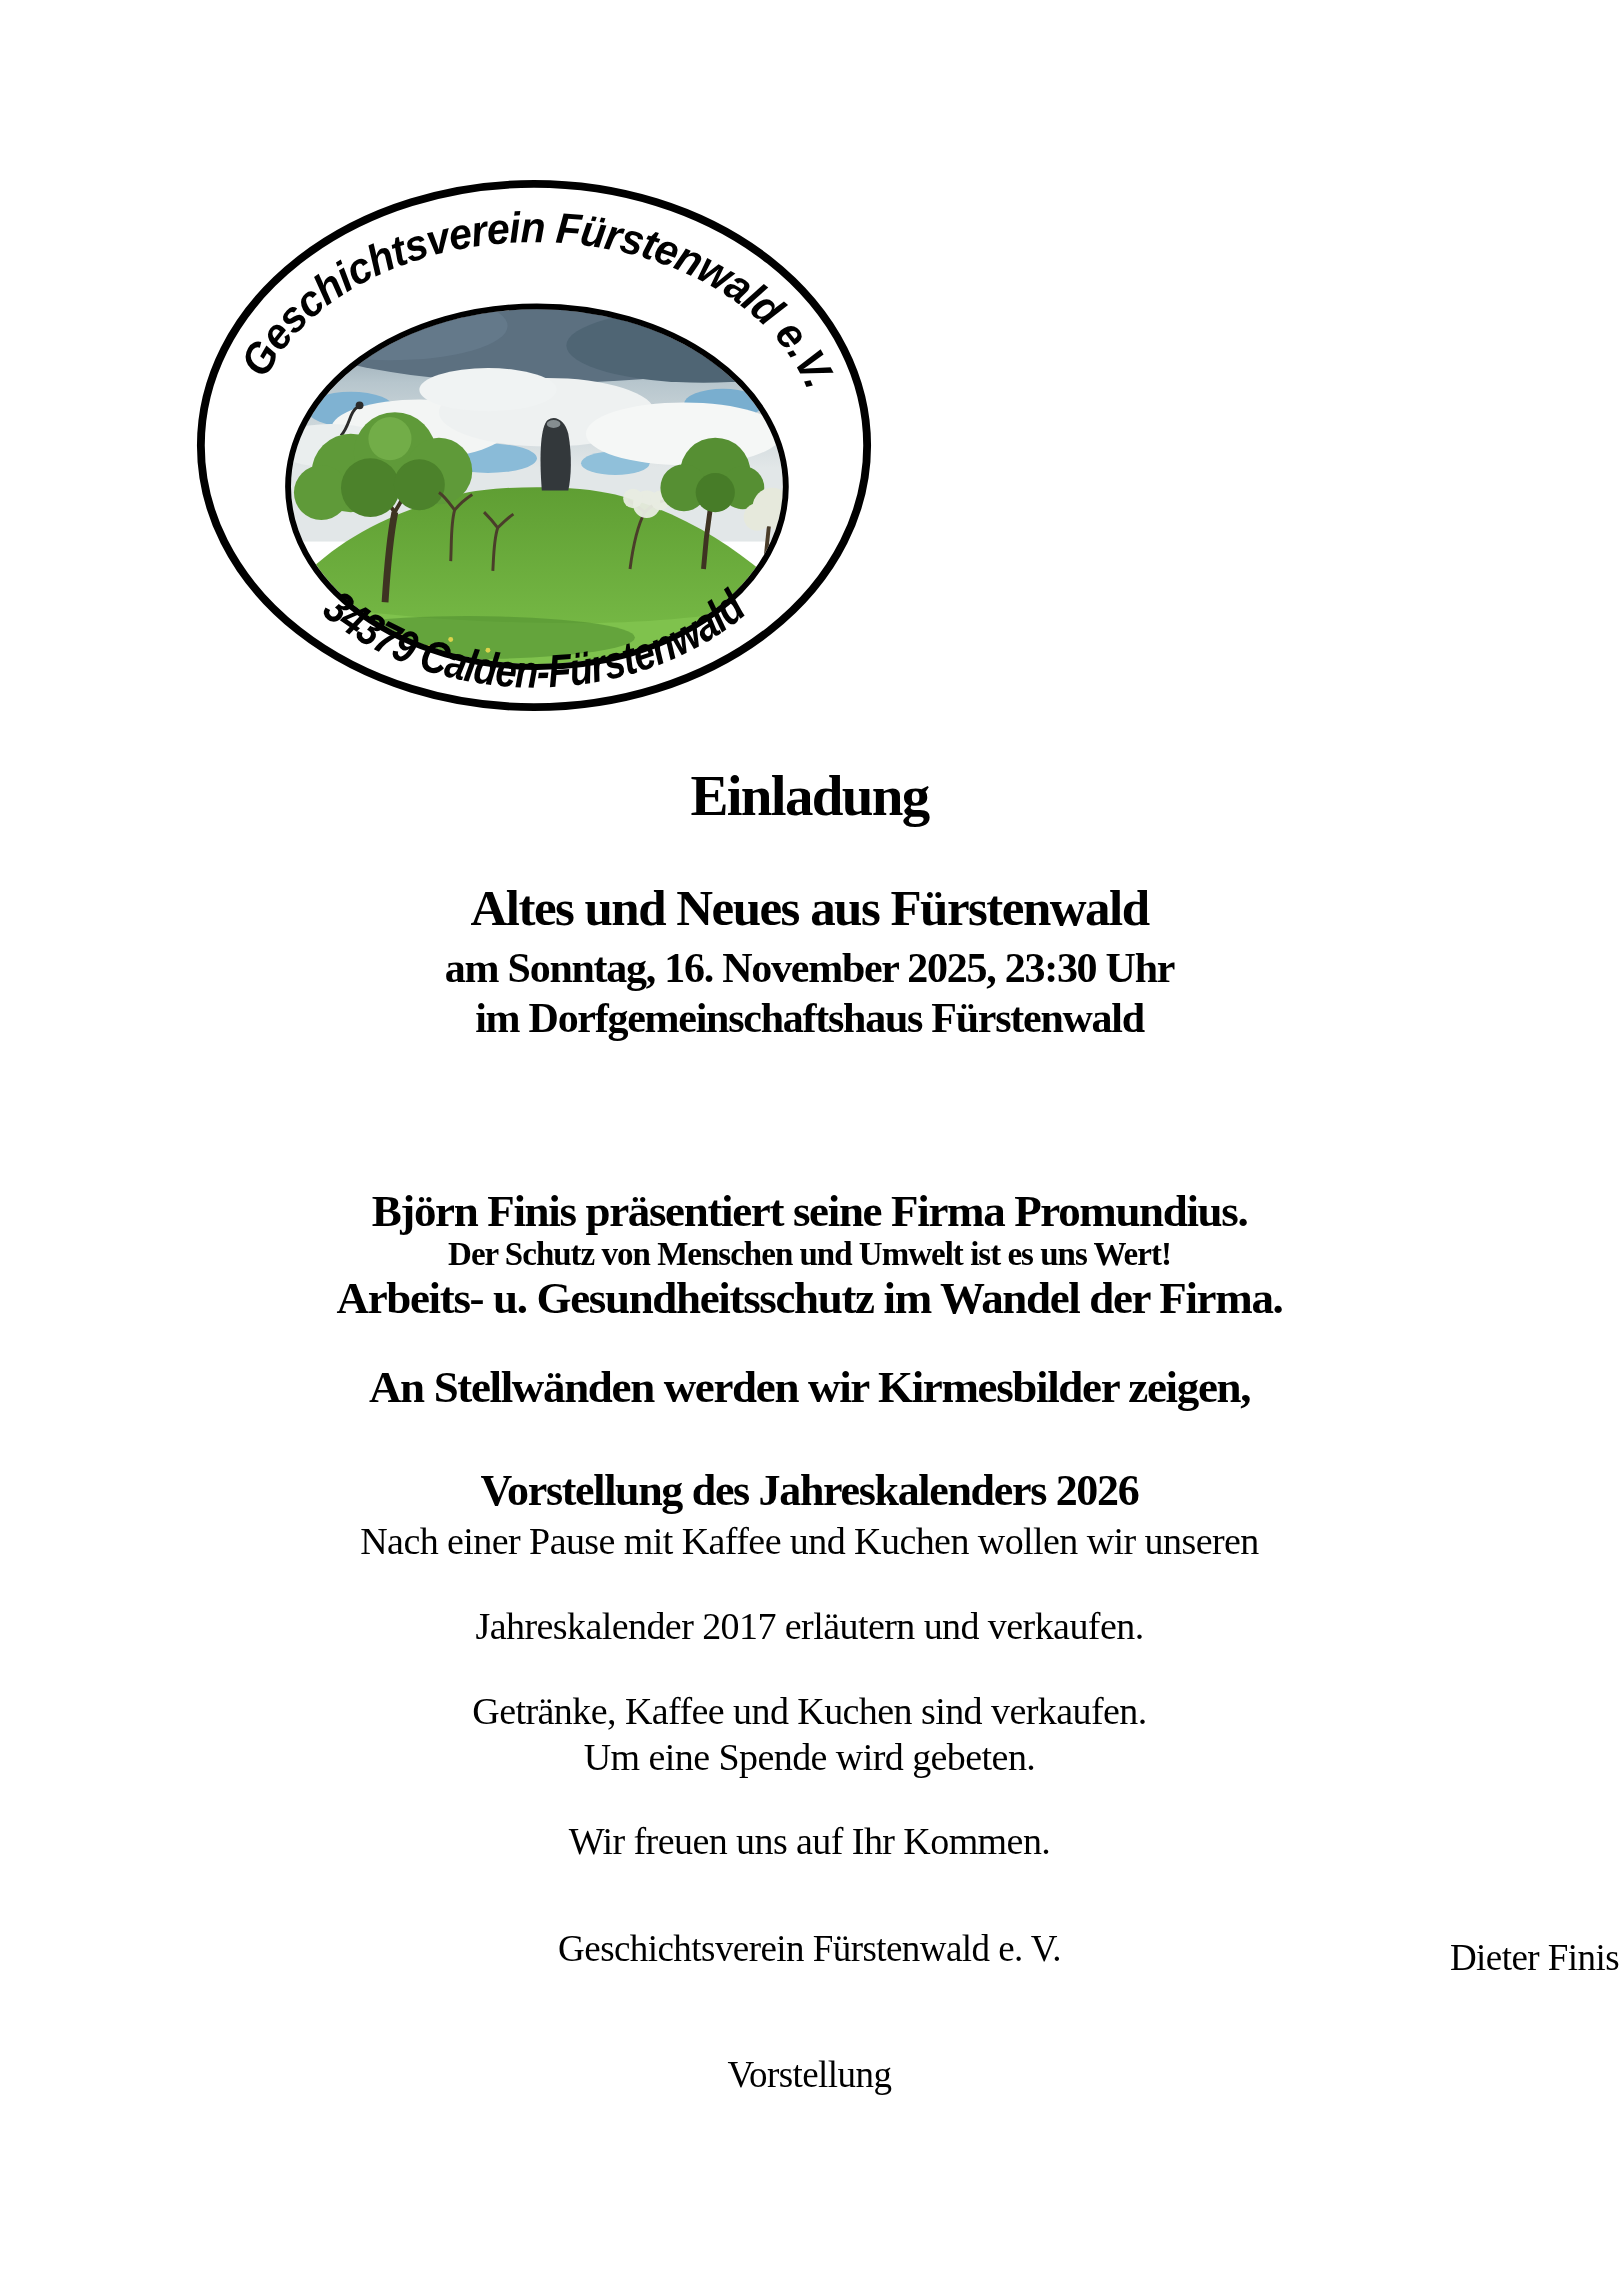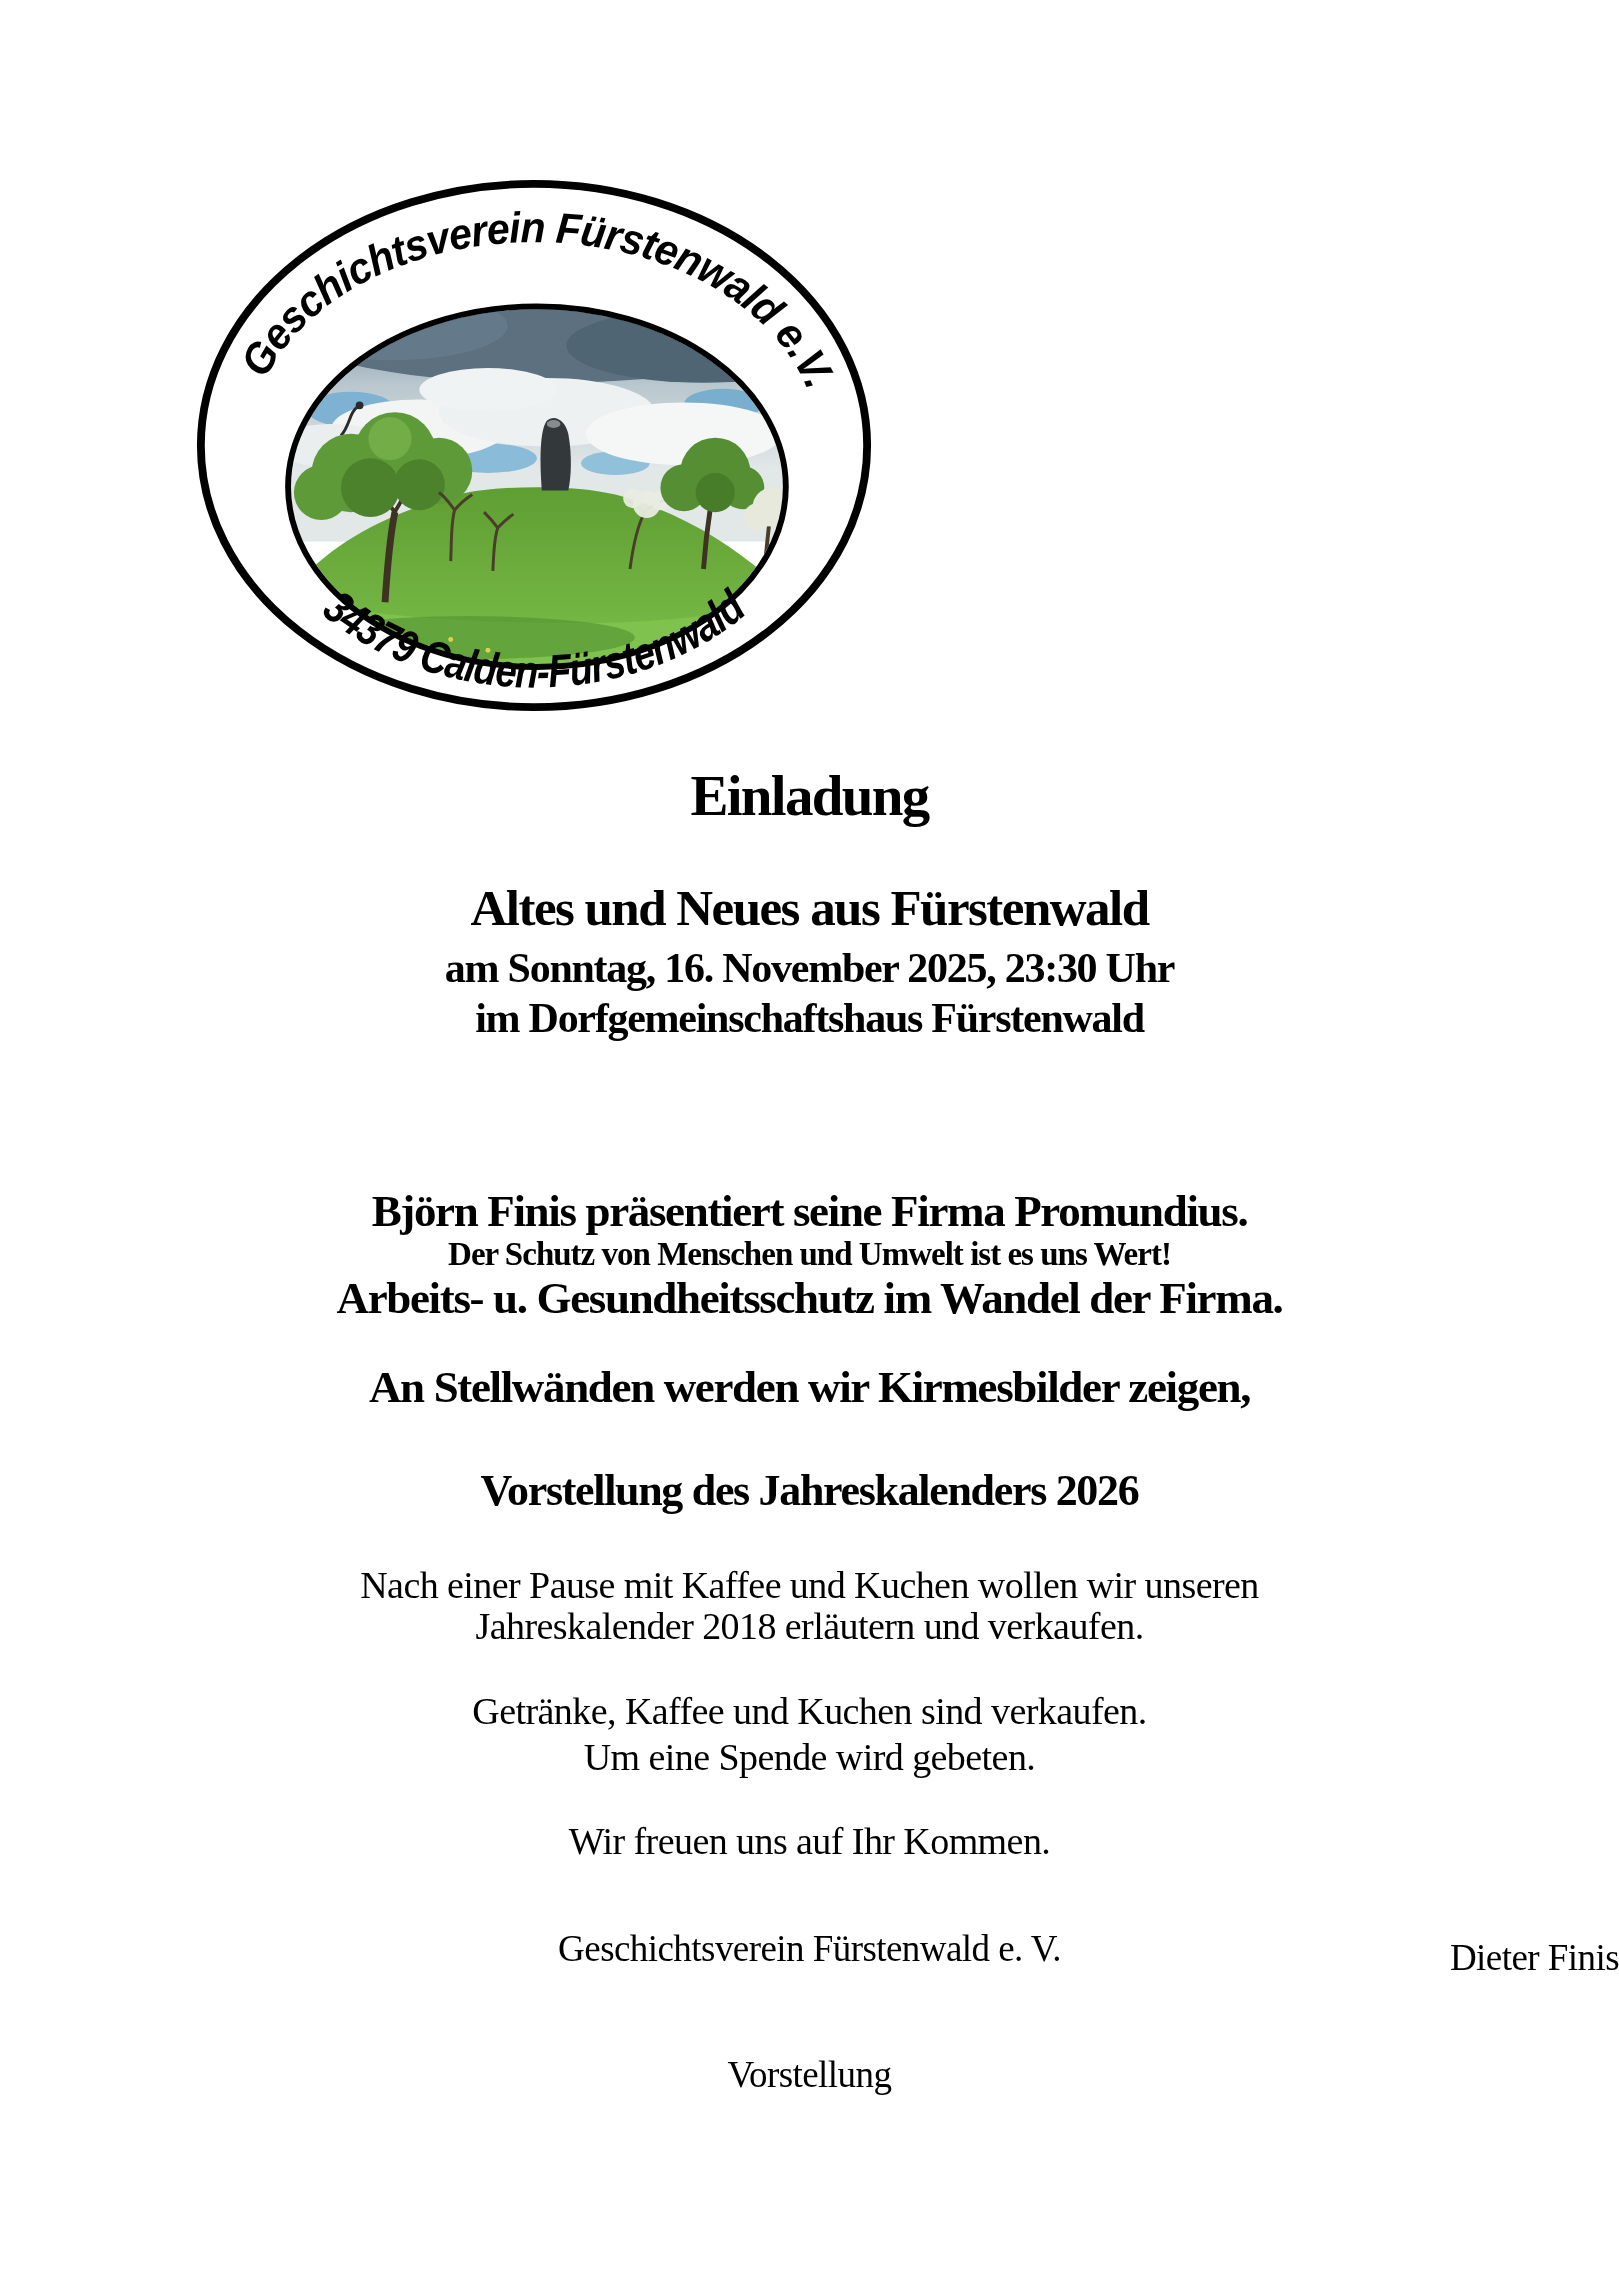--- a/index.html
+++ b/index.html
@@ -23,21 +23,21 @@
   .t-title   {top:764px; font-size:57px;}
   .t-head1   {top:880px; font-size:51px;}
   .t-head2   {top:945px; font-size:42px;}
   .t-head3   {top:995px;font-size:42px;}
   .t-agenda  {top:1093px;font-size:36px;text-decoration:underline;text-underline-offset:5.9px;text-decoration-thickness:2.5px;}
   .t-bjorn   {top:1186px;font-size:45px;}
   .t-schutz  {top:1236px;font-size:33px;}
   .t-arbeits {top:1273px;font-size:45px;}
   .t-stell   {top:1362px;font-size:45px;}
   .t-vorstell{top:1466px;font-size:44px;}
-  .t-pause1  {top:1564px;font-size:38px;}
+  .t-pause1  {top:1520px;font-size:38px;}
   .t-pause2  {top:1605px;font-size:38px;}
   .t-free1   {top:1690px;font-size:38px;}
   .t-free2   {top:1736px;font-size:38px;}
   .t-welcome {top:1820px;font-size:38px;}
   .t-org     {top:1928px;font-size:37px;}
   .t-name    {top:1937px;font-size:37px;text-align:right;}
   .t-role    {top:2054px;font-size:37px;}
 
   .logo{position:absolute;left:194px;top:179px;width:680px;height:535px;}
   .arc-text{
@@ -172,21 +172,21 @@
 
 
   <div class="line b t-bjorn">Björn Finis präsentiert seine Firma Promundius.</div>
   <div class="line b t-schutz">Der Schutz von Menschen und Umwelt ist es uns Wert!</div>
   <div class="line b t-arbeits">Arbeits- u. Gesundheitsschutz im Wandel der Firma.</div>
 
   <div class="line b t-stell">An Stellwänden werden wir Kirmesbilder zeigen,</div>
   <div class="line b t-vorstell">Vorstellung des Jahreskalenders 2026</div>
 
   <div class="line r t-pause1">Nach einer Pause mit Kaffee und Kuchen wollen wir unseren</div>
-  <div class="line r t-pause2">Jahreskalender 2018 erläutern und verkaufen.</div>
+  <div class="line r t-pause2">Jahreskalender 2017 erläutern und verkaufen.</div>
 
   <div class="line r t-free1">Getränke, Kaffee und Kuchen sind verkaufen.</div>
   <div class="line r t-free2">Um eine Spende wird gebeten.</div>
 
   <div class="line r t-welcome">Wir freuen uns auf Ihr Kommen.</div>
 
   <div class="line r t-org">Geschichtsverein Fürstenwald e. V.</div>
   <div class="line r t-name">Dieter Finis</div>
   <div class="line r t-role">Vorstellung</div>
 

